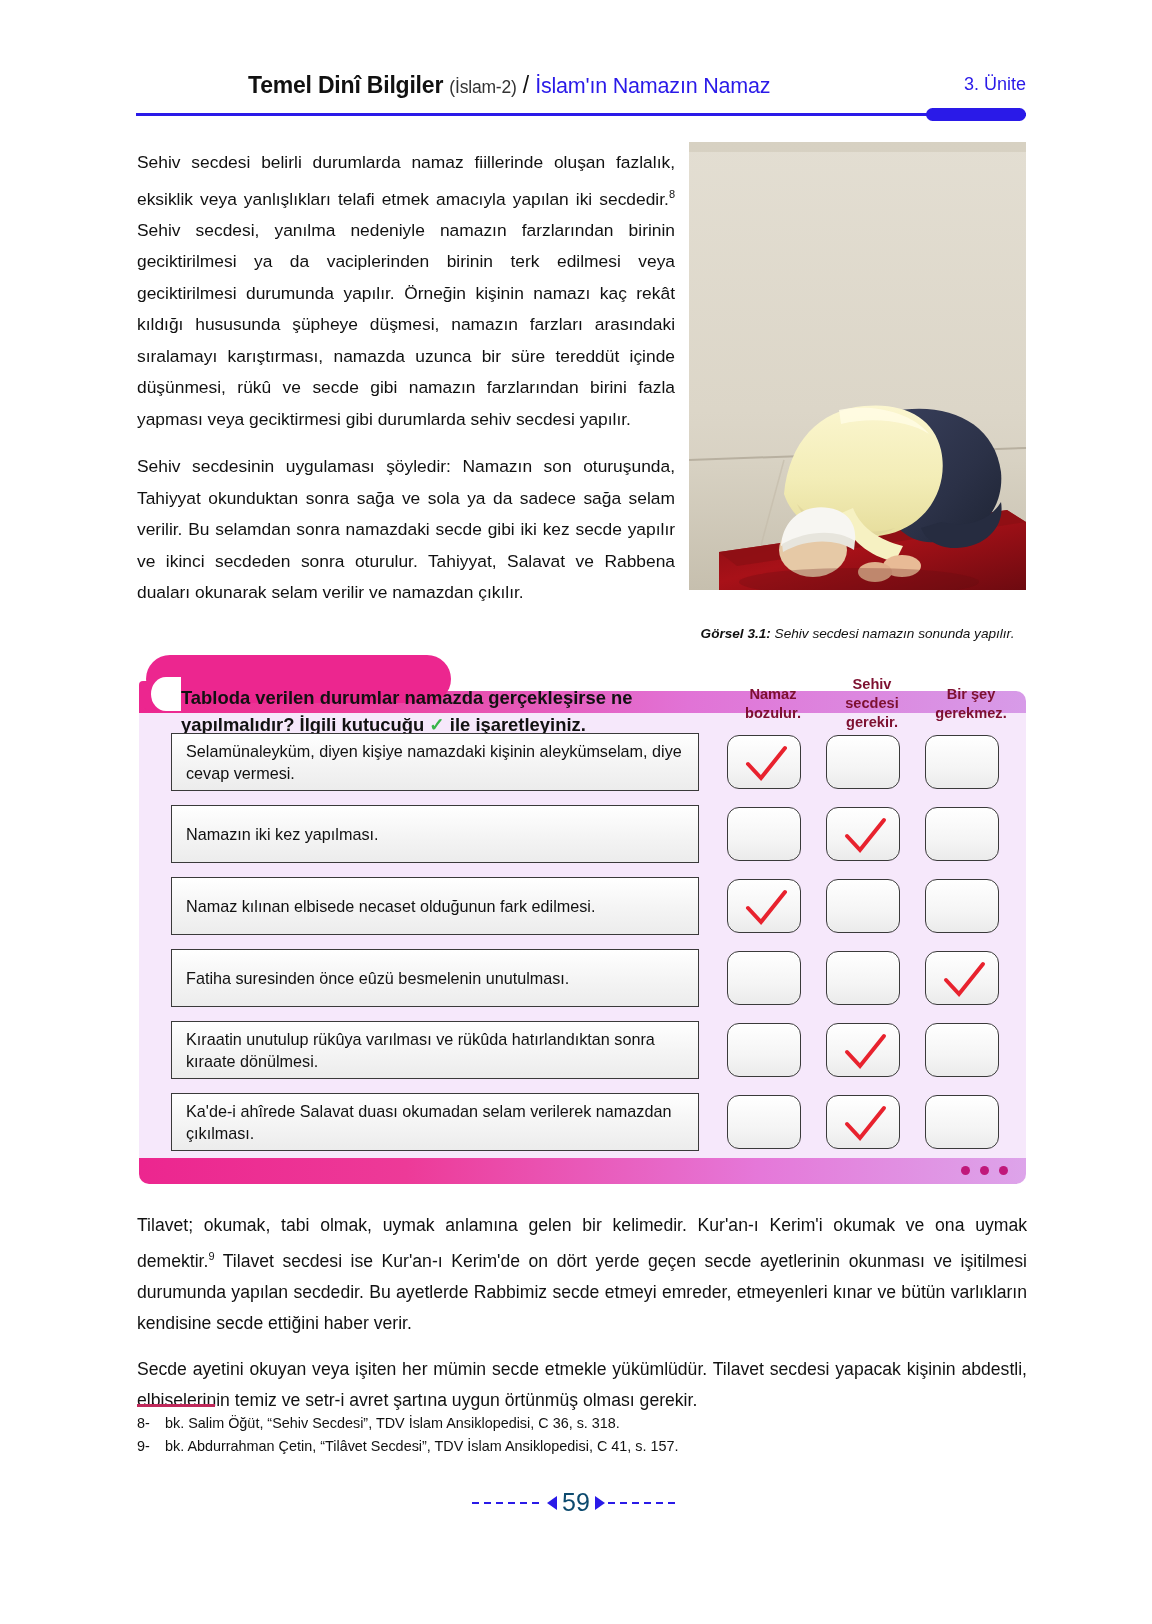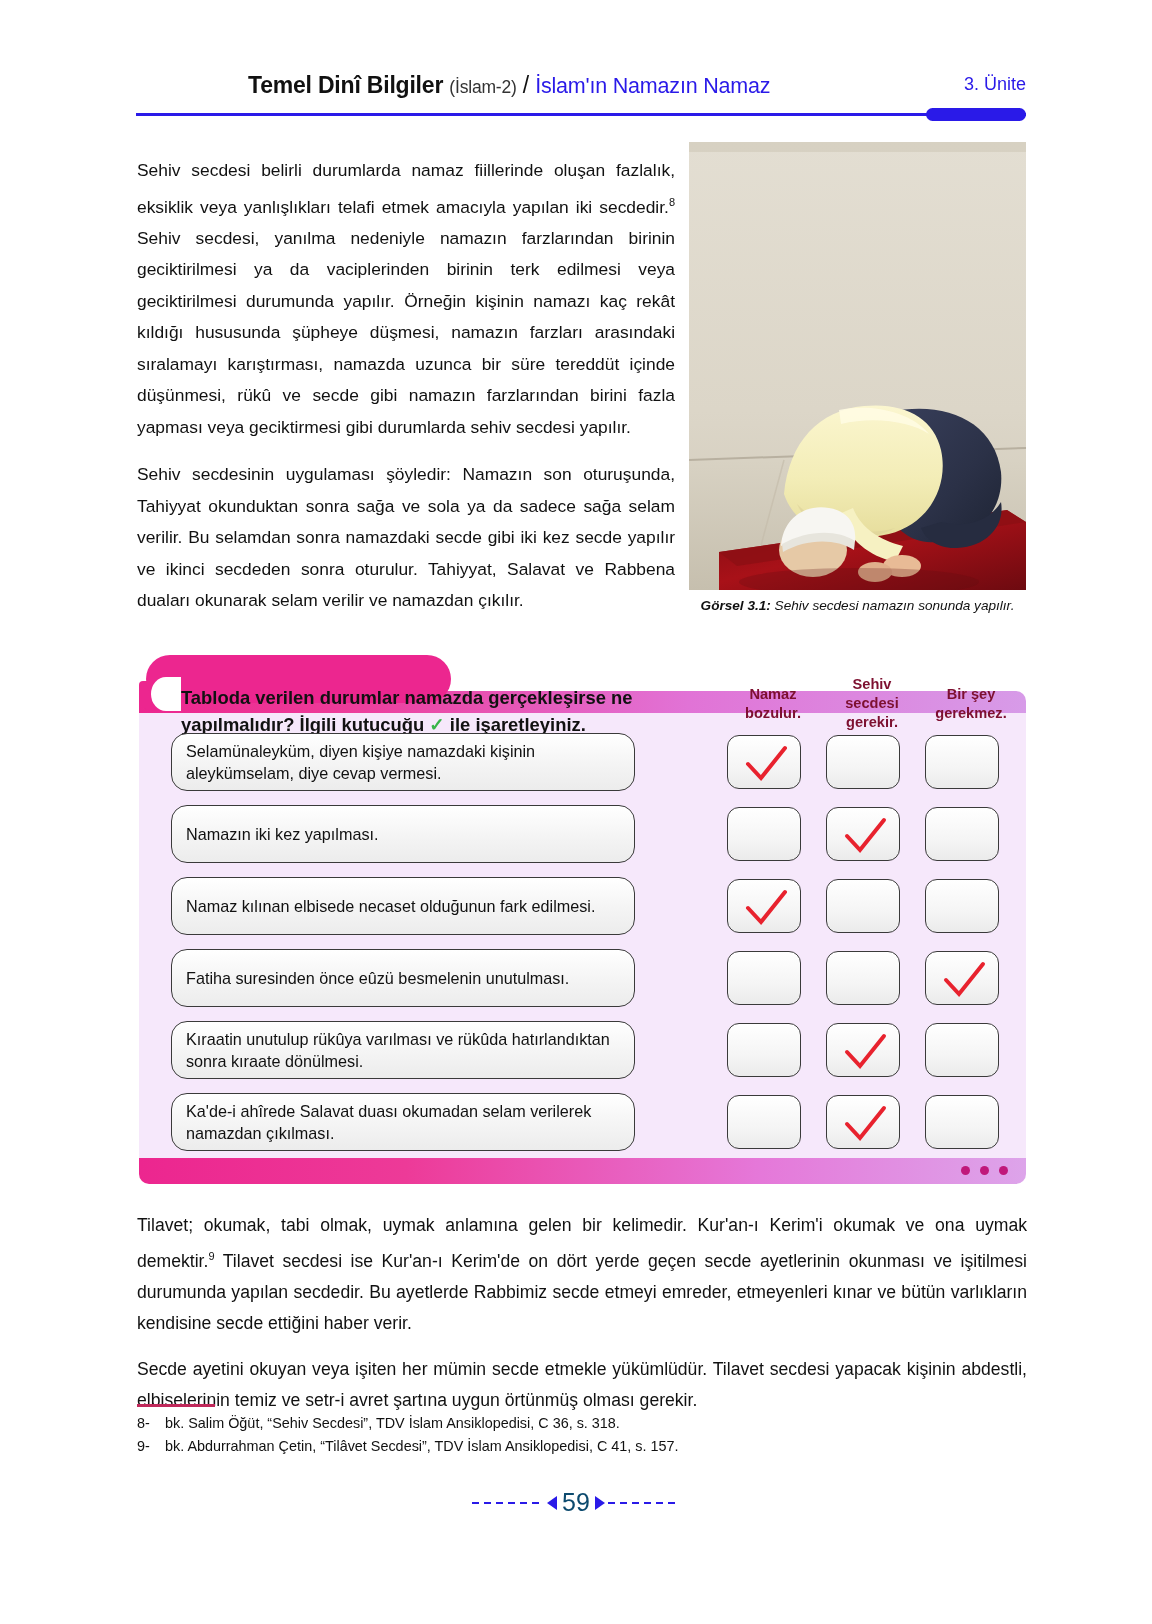--- a/index.html
+++ b/index.html
@@ -32,31 +32,31 @@
   .header-cap{
     position:absolute;right:0;top:36px;width:100px;height:13px;
     background:#2a1ae8;border-radius:7px;
   }
 
   
   .col-text{
     position:absolute;left:137px;top:143px;width:538px;
     font-size:17.4px;line-height:31.5px;text-align:justify;color:#111;
   }
-  .col-text p{margin:12px 0 16px 0;}
+  .col-text p{margin:4px 0 16px 0;}
   .col-text sup{font-size:11px;vertical-align:super;}
 
   
   .photo{
     position:absolute;left:689px;top:142px;width:337px;height:448px;
     overflow:hidden;background:#d9d3c8;
   }
   .photo svg{display:block;}
   .caption{
-    position:absolute;left:689px;top:596px;width:337px;
+    position:absolute;left:689px;top:624px;width:337px;
     font-size:13.6px;line-height:19px;text-align:center;
     font-style:italic;color:#111;
   }
   .caption b{font-style:italic;font-weight:bold;}
 
   
   .activity{
     position:absolute;left:139px;top:655px;width:887px;height:537px;
   }
   .act-tab{
@@ -106,23 +106,23 @@
     position:absolute;top:0;width:96px;text-align:center;
     font-size:14.6px;line-height:19px;font-weight:bold;color:#7d1030;
   }
   .col-head.c1{left:0px;top:16px;}
   .col-head.c2{left:99px;top:6px;}
   .col-head.c3{left:198px;top:16px;}
 
   .rows{position:absolute;left:32px;top:78px;width:840px;}
   .row{position:relative;height:64px;margin-bottom:8px;}
   .row-label{
-    position:absolute;left:0;top:0;width:464px;height:58px;
+    position:absolute;left:0;top:0;width:528px;height:58px;
     background:linear-gradient(180deg,#ffffff 0%,#f4f4f4 55%,#ececec 100%);
-    border:1.6px solid #3a3a3a;border-radius:16px;
+    border:1.6px solid #3a3a3a;border-radius:0;
     box-sizing:border-box;
     display:flex;align-items:center;
     padding:1px 14px;
   }
   .row-label span{
     font-size:16.2px;line-height:22px;color:#111;
   }
   .cell{
     position:absolute;top:2px;width:74px;height:54px;
     background:linear-gradient(180deg,#ffffff 0%,#f5f5f5 60%,#ebebeb 100%);

